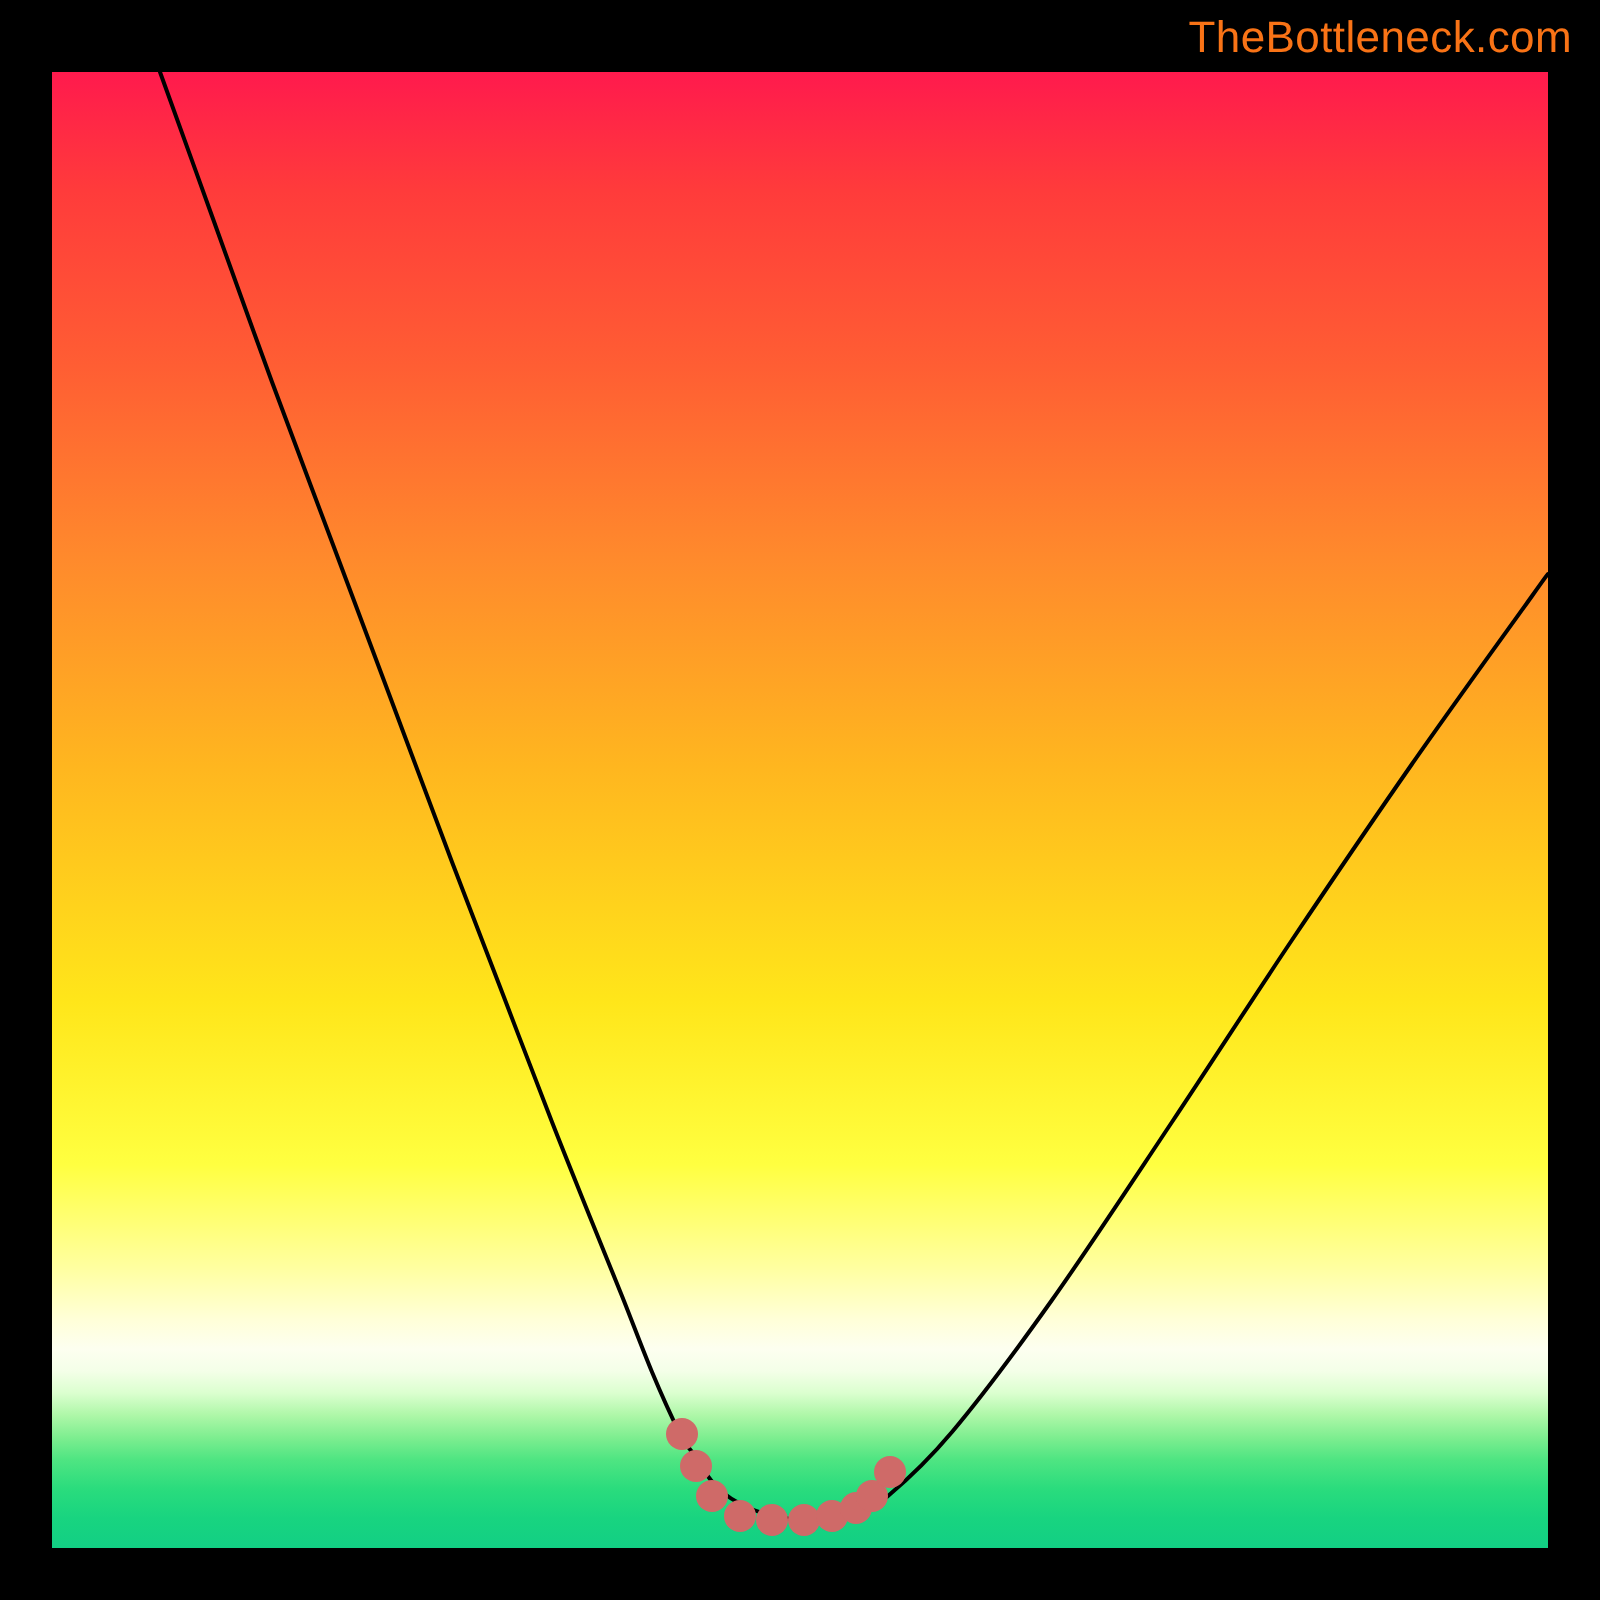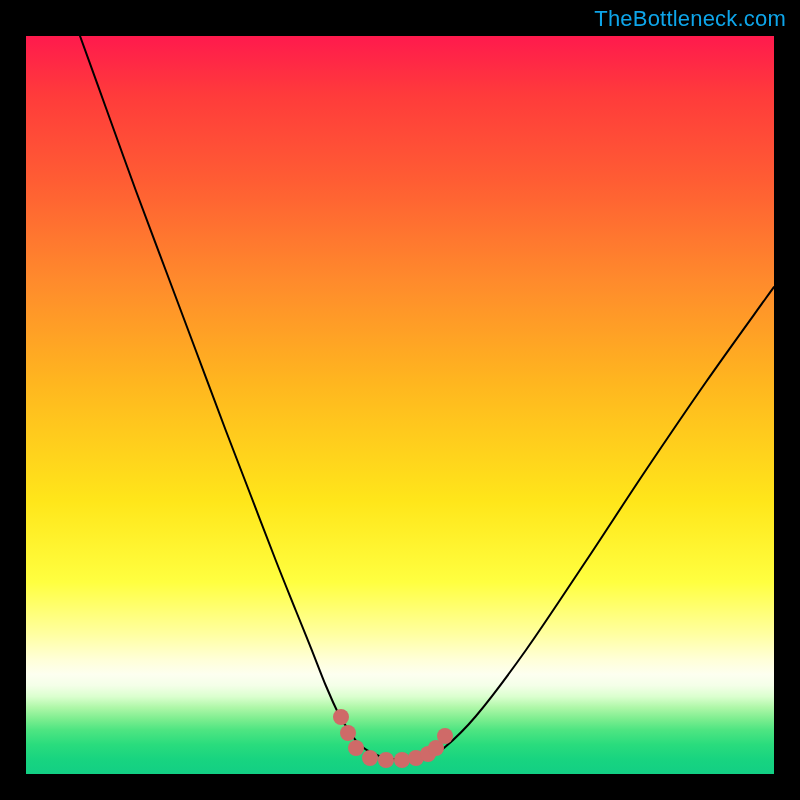--- a/index.html
+++ b/index.html
@@ -43,21 +43,21 @@
       #2adc7d 96%,
       #18d480 98%,
       #12cf84 100%);
   }
   .watermark {
     position: absolute;
     top: 6px;
     right: 14px;
     font-family: Arial, Helvetica, sans-serif;
     font-size: 22px;
-    color: #0ea5e9;
+    color: #f97316;
     letter-spacing: 0.2px;
   }
   svg.curve {
     position: absolute;
     top: 0;
     left: 0;
     width: 748px;
     height: 738px;
   }
 </style>

